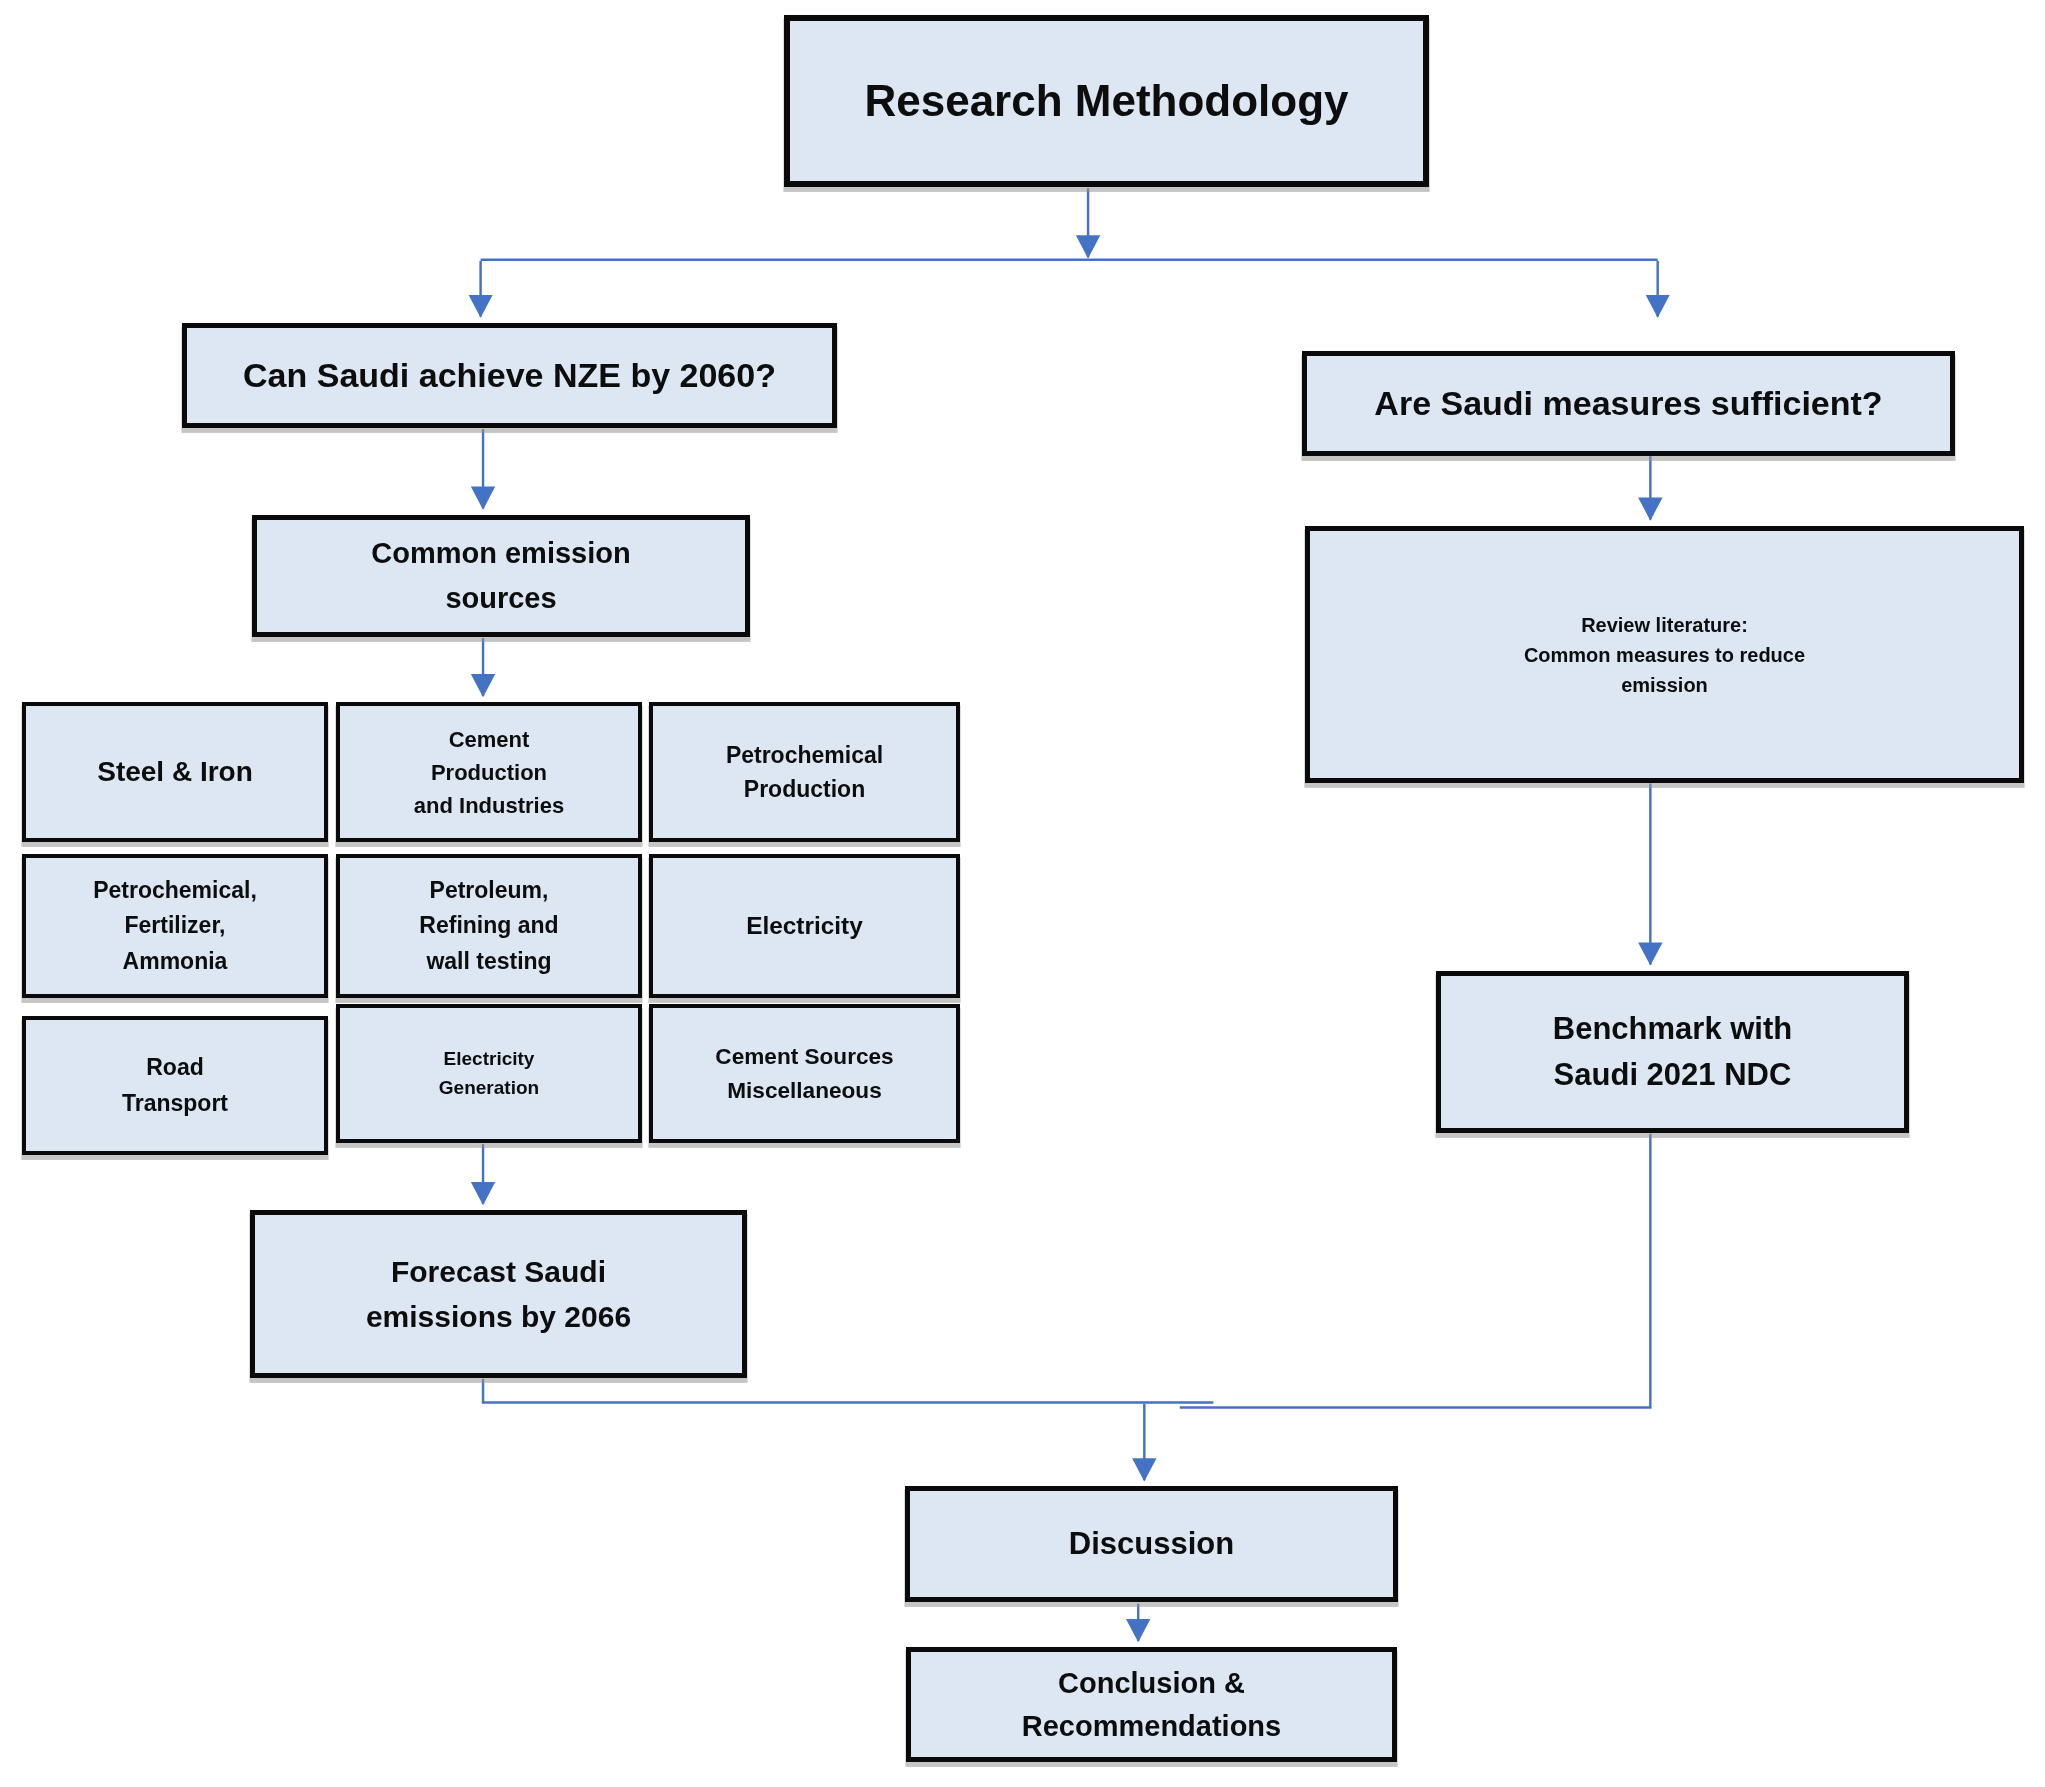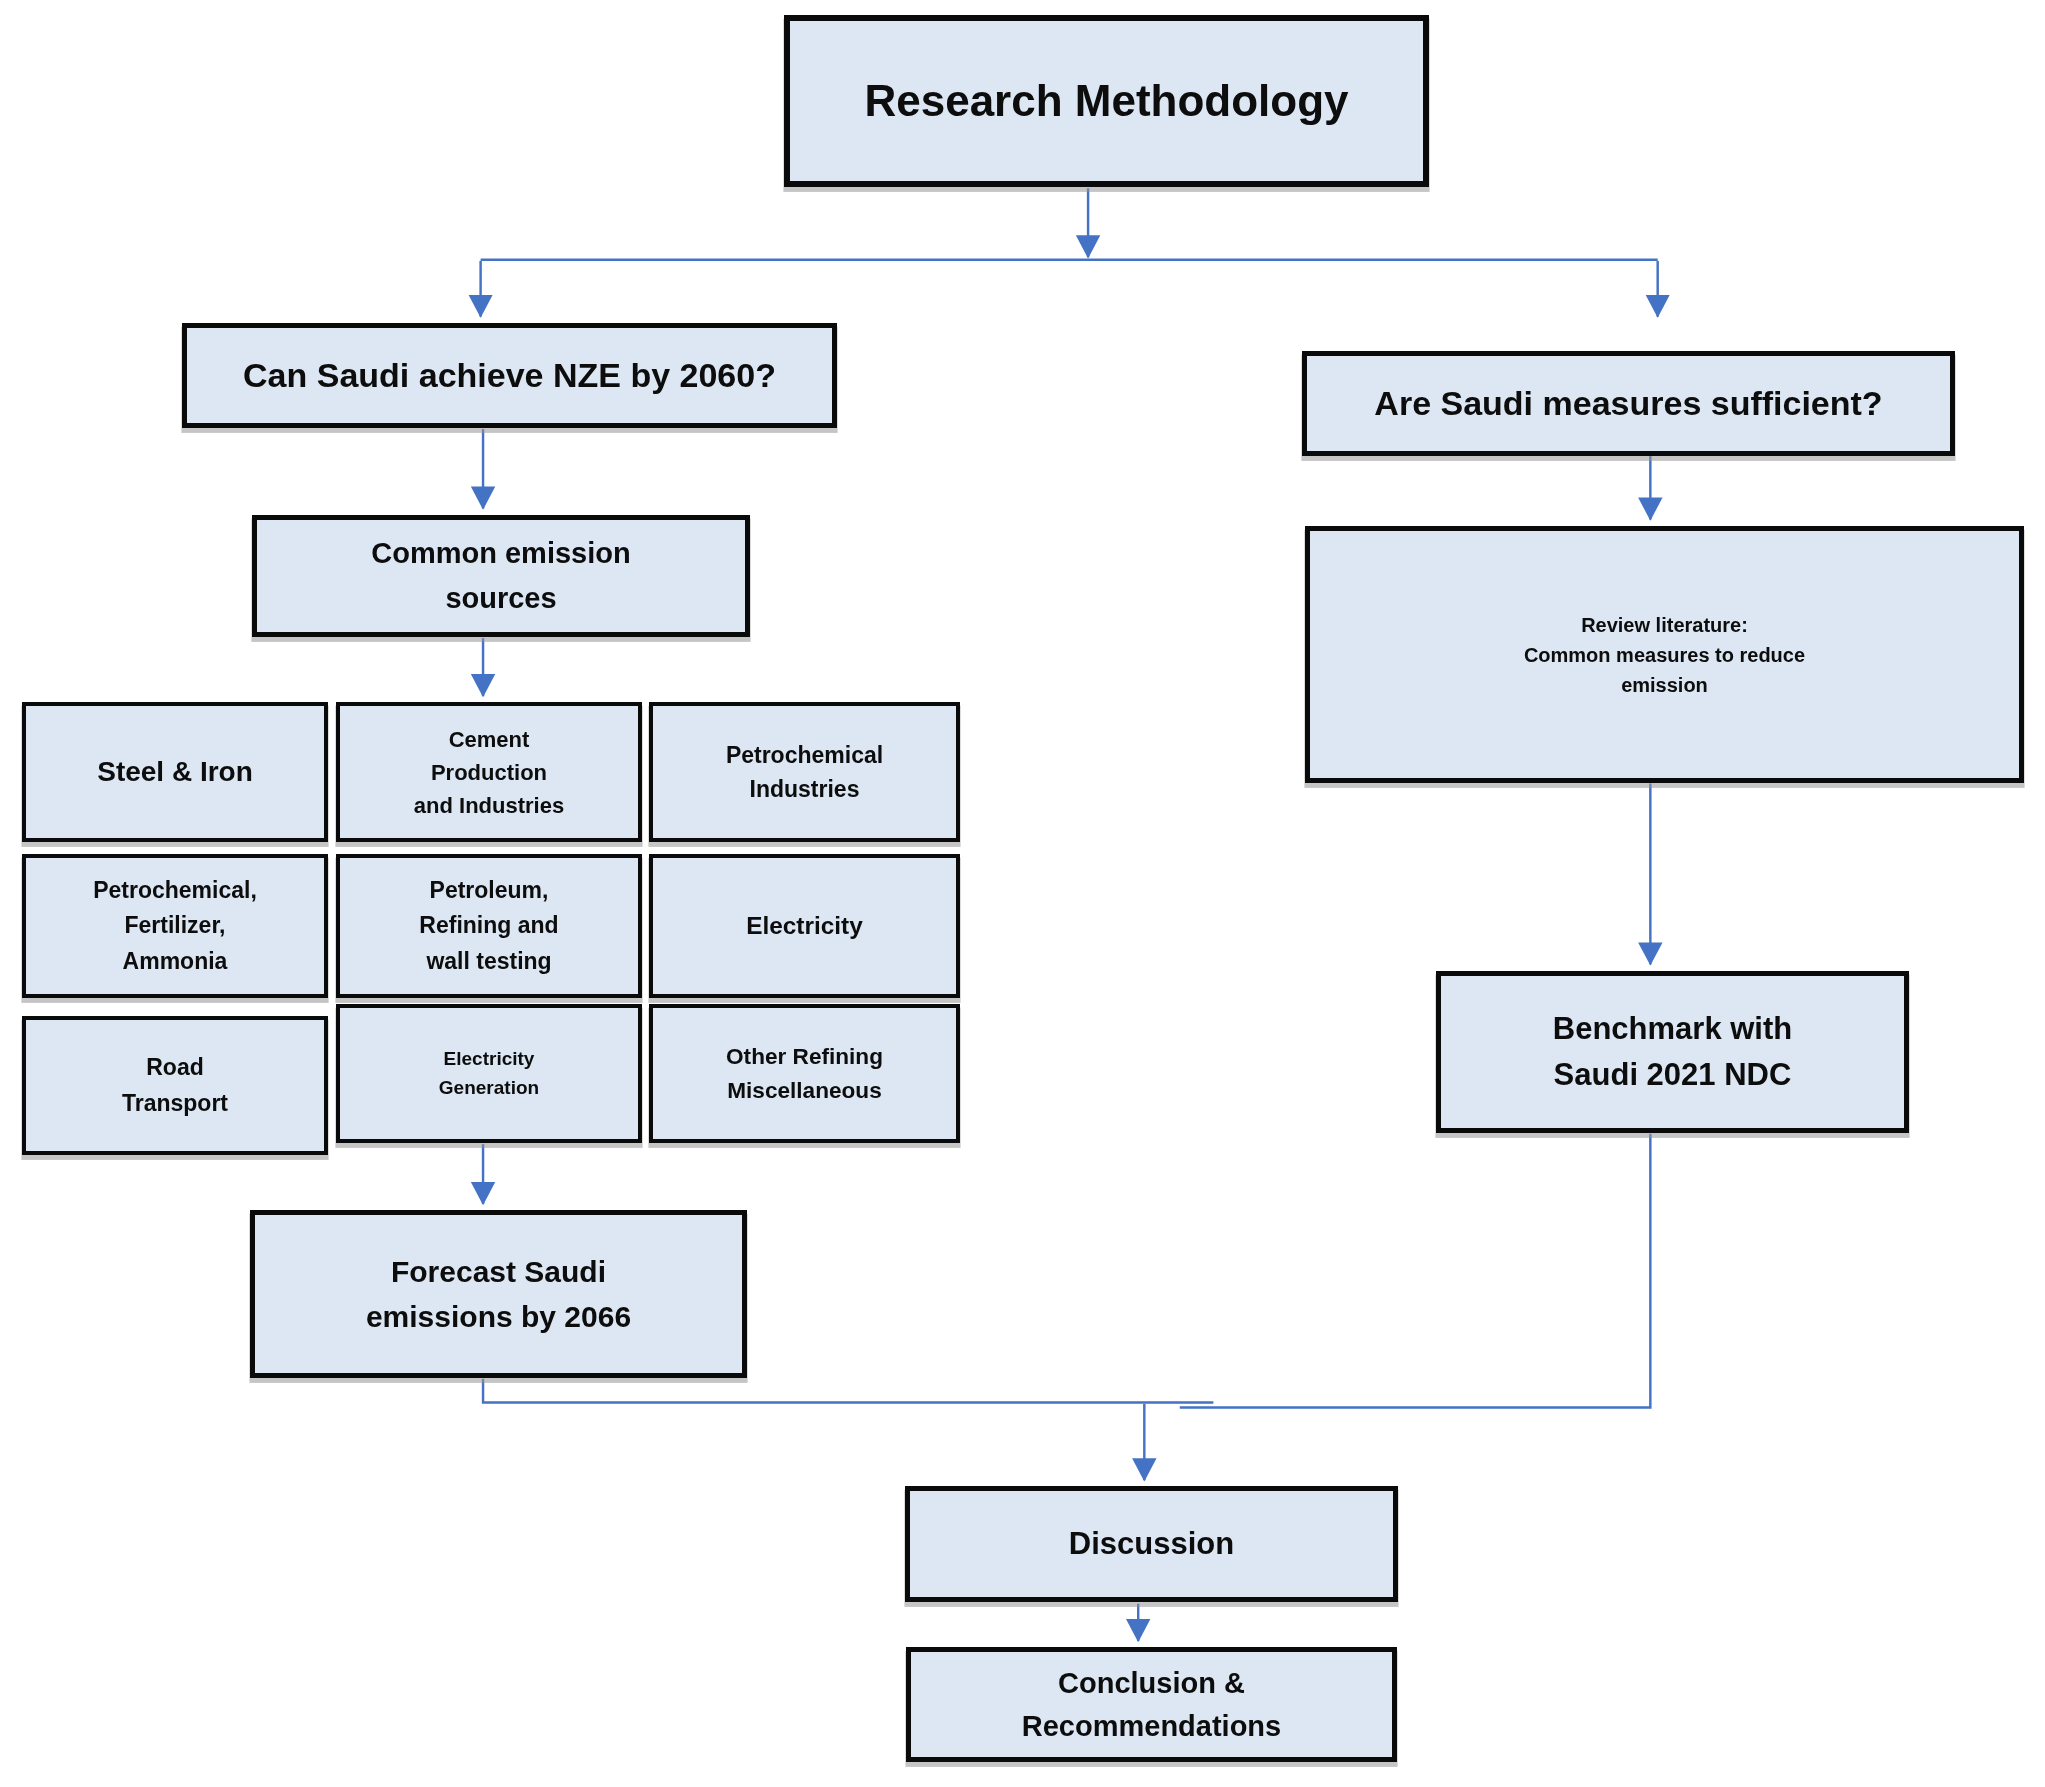--- a/index.html
+++ b/index.html
@@ -96,33 +96,33 @@
   <div class="node n-qright">Are Saudi measures sufficient?</div>
 
   <div class="node n-analyze">Common emission
 sources</div>
 
   <div class="node n-steel">Steel &amp; Iron</div>
   <div class="node n-cement">Cement
 Production
 and Industries</div>
   <div class="node n-petroprod">Petrochemical
-Industries</div>
+Production</div>
   <div class="node n-petrofert">Petrochemical,
 Fertilizer,
 Ammonia</div>
   <div class="node n-refining">Petroleum,
 Refining and
 wall testing</div>
   <div class="node n-desal">Electricity</div>
   <div class="node n-road">Road
 Transport</div>
   <div class="node n-elec">Electricity
 Generation</div>
-  <div class="node n-other">Other Refining
+  <div class="node n-other">Cement Sources
 Miscellaneous</div>
 
   <div class="node n-forecast">Forecast Saudi
 emissions by 2066</div>
 
   <div class="node n-review">Review literature:
 Common measures to reduce
 emission</div>
 
   <div class="node n-benchmark">Benchmark with

